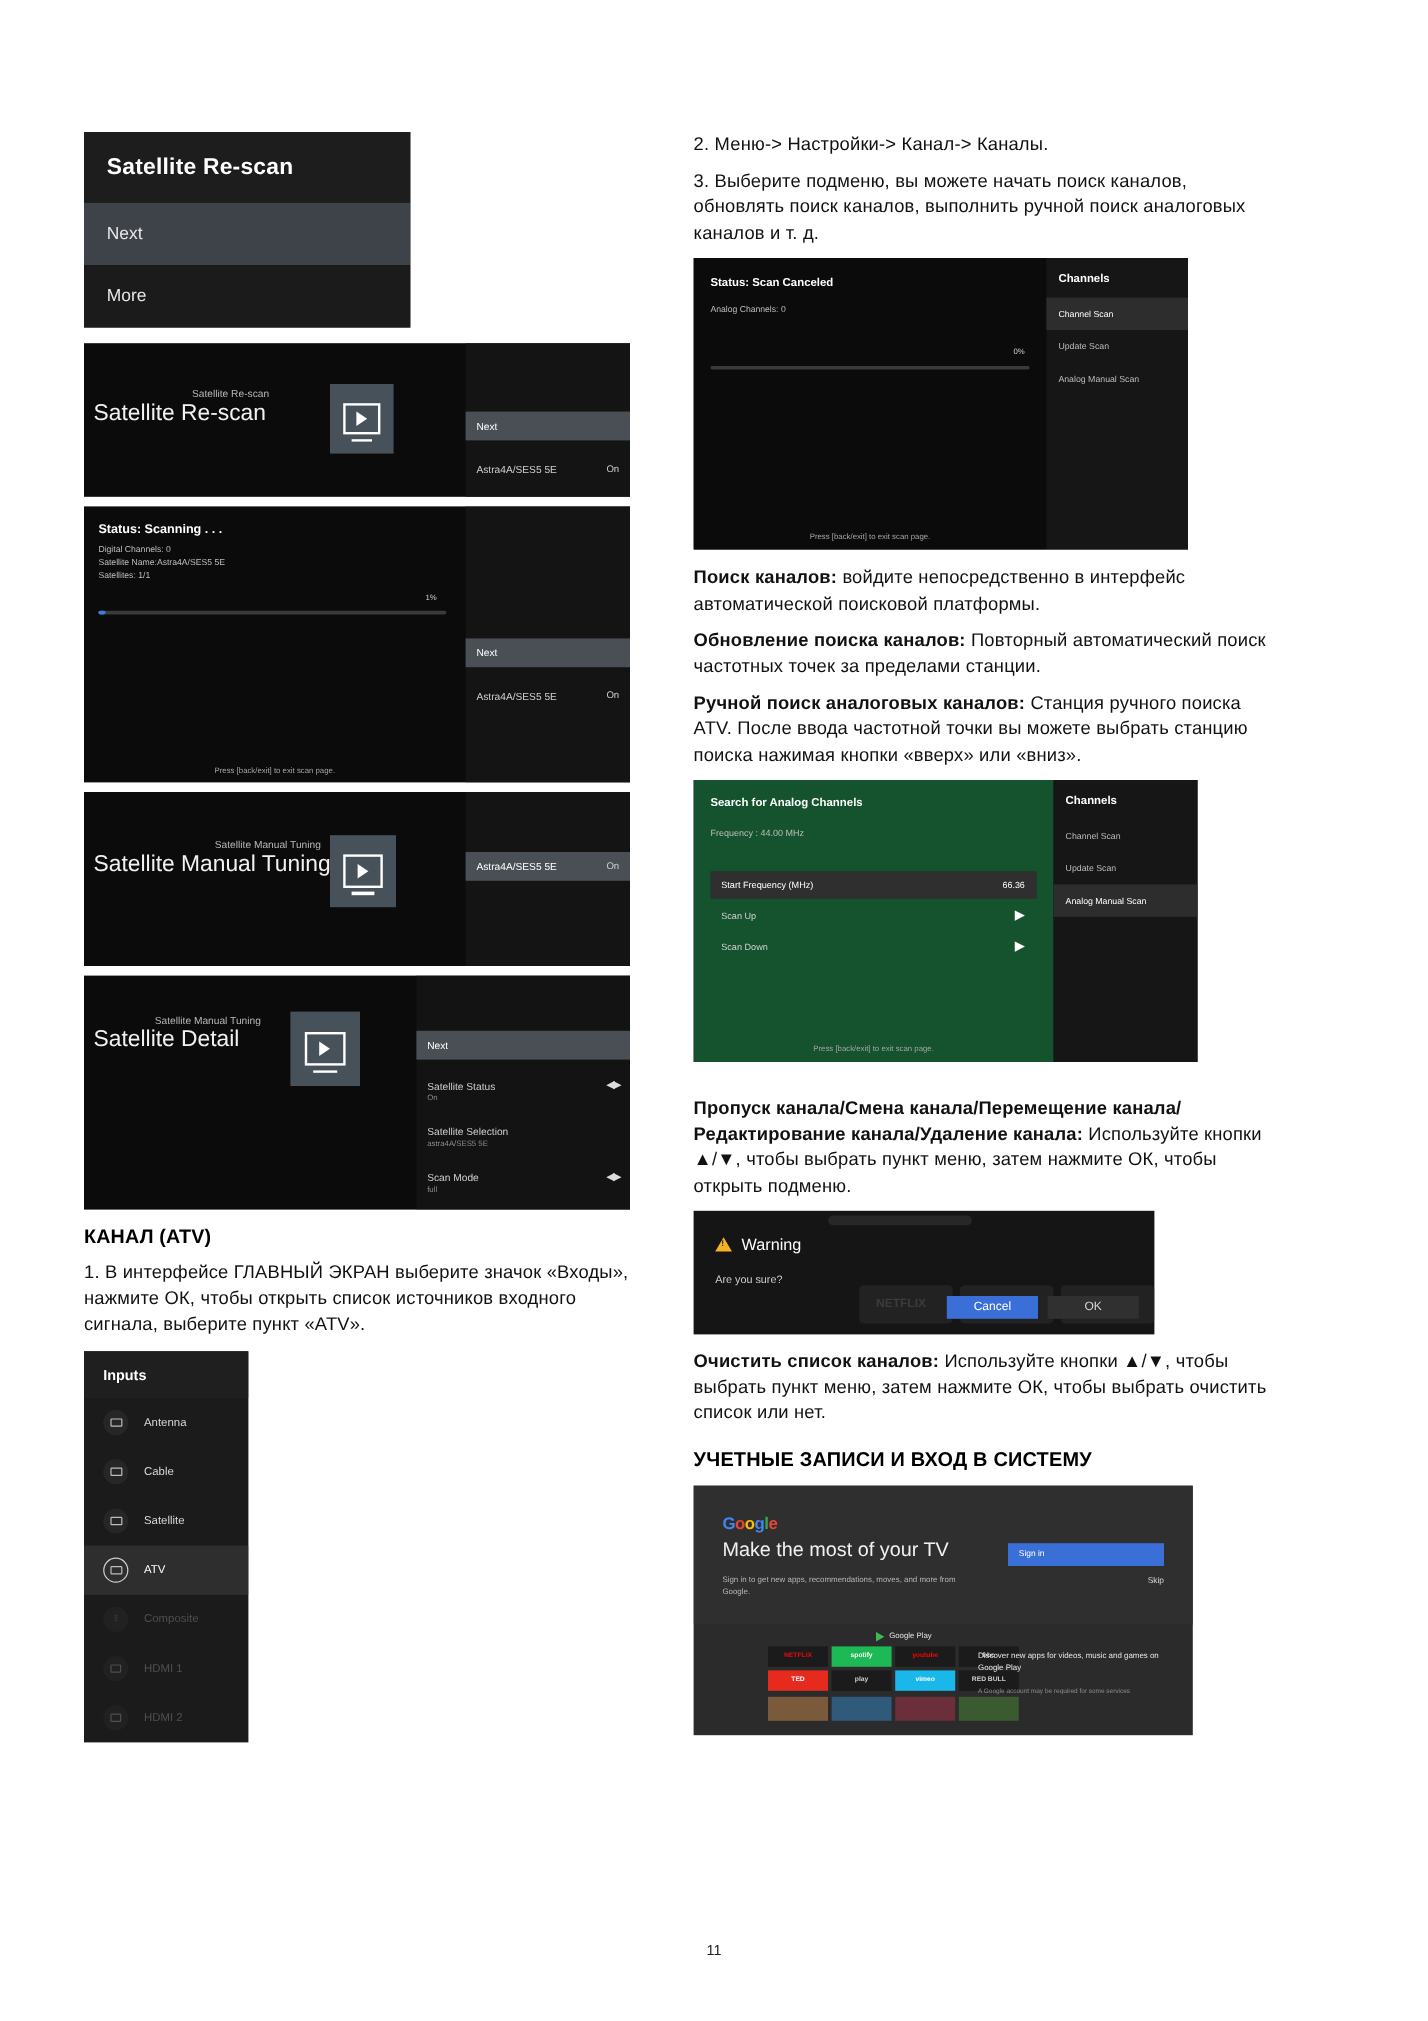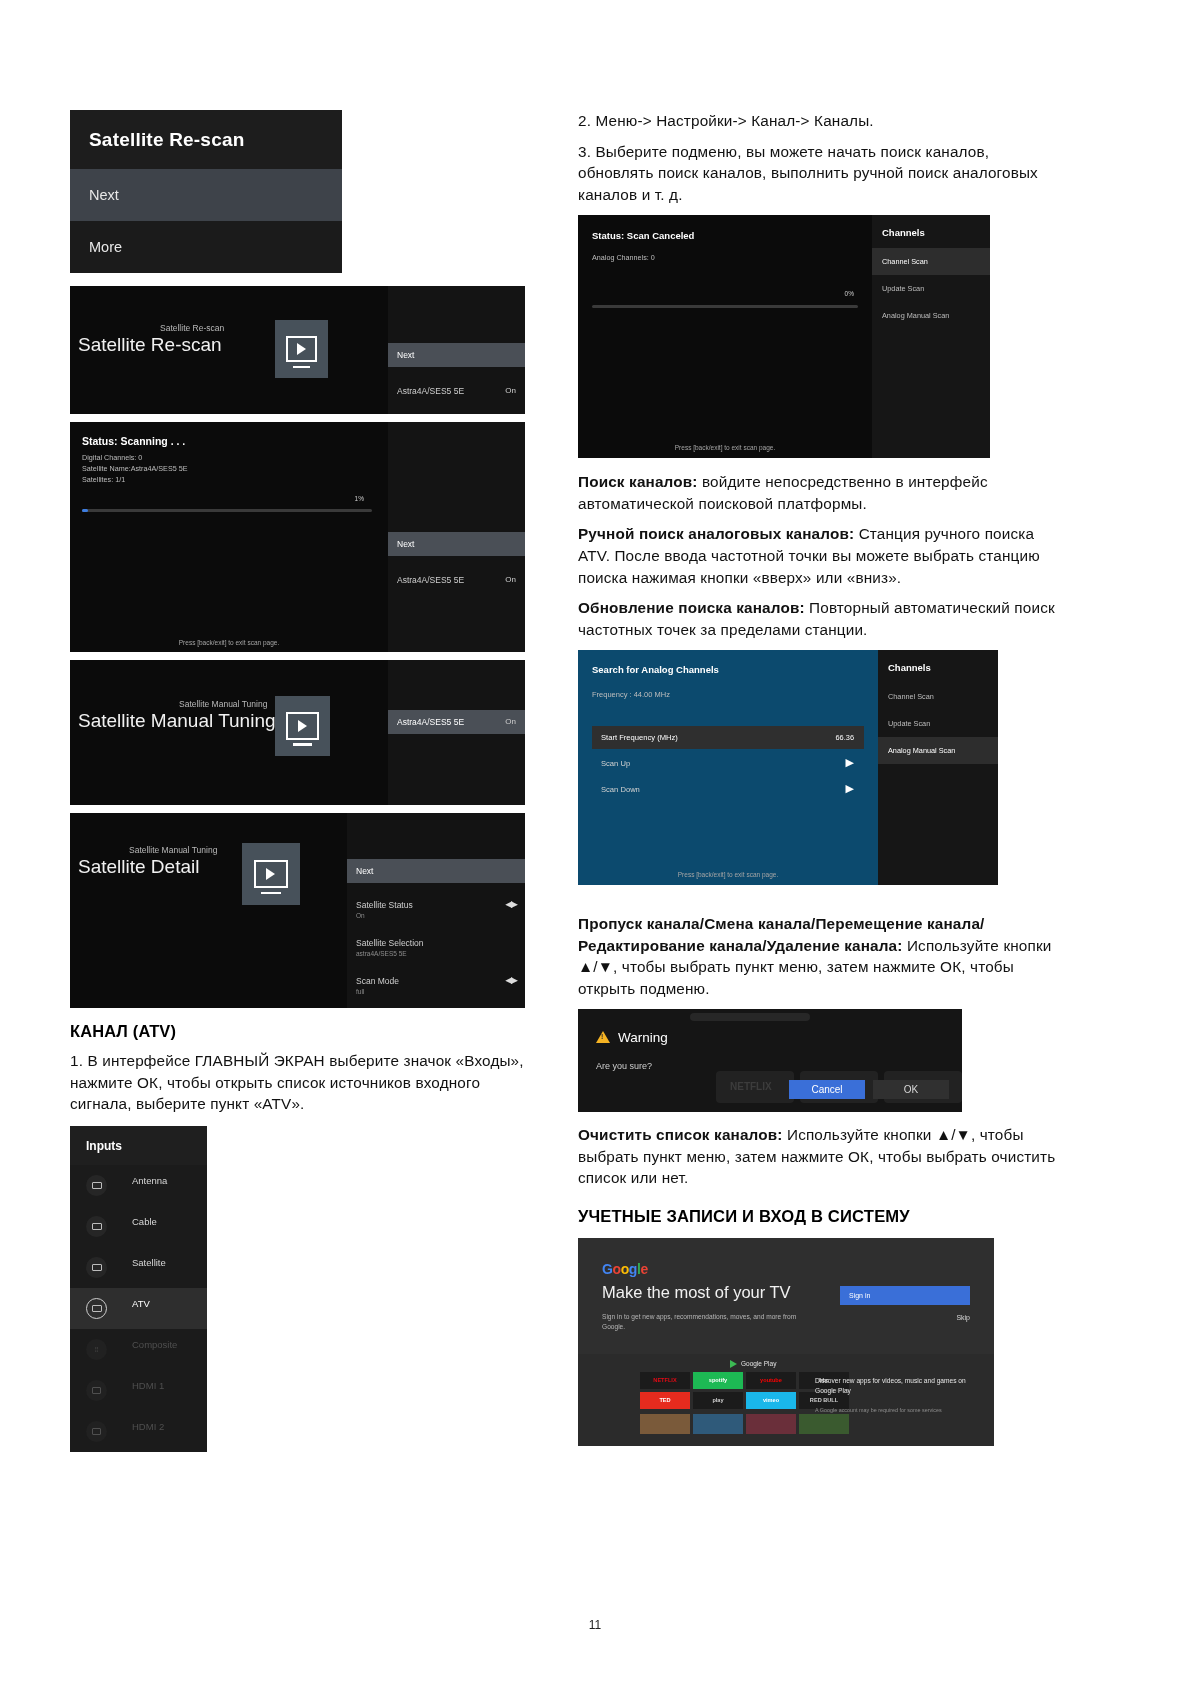--- a/index.html
+++ b/index.html
@@ -112,21 +112,21 @@
   .warn-title { position:absolute; left:18px; top:21px; color:#fff; font-size:13.5px; display:flex; align-items:center; gap:8px;}
   .tri-warn { width:0;height:0;border-left:7px solid transparent;border-right:7px solid transparent;border-bottom:12px solid #f5b323; position:relative;}
   .tri-warn:after{content:"!"; position:absolute; left:-2px; top:2px; font-size:7px; color:#2b2b2b; font-weight:bold;}
   .warn-sure { position:absolute; left:18px; top:52px; color:#cfcfcf; font-size:9px; }
   .btn-cancel{ position:absolute; left:211px; top:71px; width:76px; height:19px; background:#3a6fd8; color:#fff; font-size:10px; display:flex;align-items:center;justify-content:center;}
   .btn-ok    { position:absolute; left:295px; top:71px; width:76px; height:19px; background:#303030; color:#d8d8d8; font-size:10px; display:flex;align-items:center;justify-content:center;}
 
   
   .inputs { width:137px; background:#1b1b1b; }
   .inputs .ih { color:#fff; font-weight:bold; font-size:12px; padding:13px 16px 12px 16px; background:#1f1f1f;}
-  .inputs .ii { display:flex; align-items:flex-start; gap:25px; padding:10px 16px; color:#d8d8d8; font-size:9.5px;}
+  .inputs .ii { display:flex; align-items:center; gap:13px; padding:10px 16px; color:#d8d8d8; font-size:9.5px;}
   .inputs .ii.sel { background:#2e2e2e; color:#fff; }
   .inputs .ii.dim { color:#4f4f4f; }
   .ibadge { width:21px;height:21px;border-radius:50%;background:#262626;display:flex;align-items:center;justify-content:center;flex:0 0 auto;}
   .inputs .ii.sel .ibadge{ border:1px solid #cfcfcf; background:transparent;}
   .inputs .ii.dim .ibadge{ background:#212121;}
   .mini-tv { width:10px;height:7px;border:1.2px solid #bdbdbd; border-radius:1px;}
   .mini-hdmi{ width:9px;height:7px;border:1.2px solid #4f4f4f;border-radius:1px;position:relative;}
   .mini-comp{ width:9px;height:8px;color:#4f4f4f;font-size:7px;line-height:8px;text-align:center;}
 
   
@@ -328,28 +328,28 @@
         <div class="ch-i sel">Channel Scan</div>
         <div class="ch-i">Update Scan</div>
         <div class="ch-i">Analog Manual Scan</div>
       </div>
     </div>
 
     <p class="para" style="margin-top:13px;">
       <b>Поиск каналов:</b><span> войдите непосредственно в интерфейс автоматической поисковой платформы.</span>
     </p>
     <p class="para">
+      <b>Обновление поиска каналов:</b><span> Повторный автоматический поиск частотных точек за пределами станции.</span>
+    </p>
+    <p class="para">
       <b>Ручной поиск аналоговых каналов:</b><span> Станция ручного поиска ATV. После ввода частотной точки вы можете выбрать станцию поиска нажимая кнопки «вверх» или «вниз».</span>
     </p>
-    <p class="para">
-      <b>Обновление поиска каналов:</b><span> Повторный автоматический поиск частотных точек за пределами станции.</span>
-    </p>
 
     <div class="shot" style="width:420px; height:235px; margin-top:6px;">
-      <div style="position:absolute; left:0; top:0; bottom:0; right:120px; background:#0c4a6e;padding-left:36px;">
+      <div style="position:absolute; left:0; top:0; bottom:0; right:120px; background:#14532d;padding-left:36px;">
         <div class="scan-title" style="left:14px; top:14px; font-size:9.5px;">Search for Analog Channels</div>
         <div class="scan-line" style="left:14px; top:40px; font-size:7.5px;">Frequency : 44.00 MHz</div>
 
         <div class="arow sel" style="top:76px;">
           <span>Start Frequency (MHz)</span>
           <span class="rv">66.36</span>
         </div>
         <div class="arow" style="top:102px;">
           <span>Scan Up</span>
           <span class="tri">▶</span>

